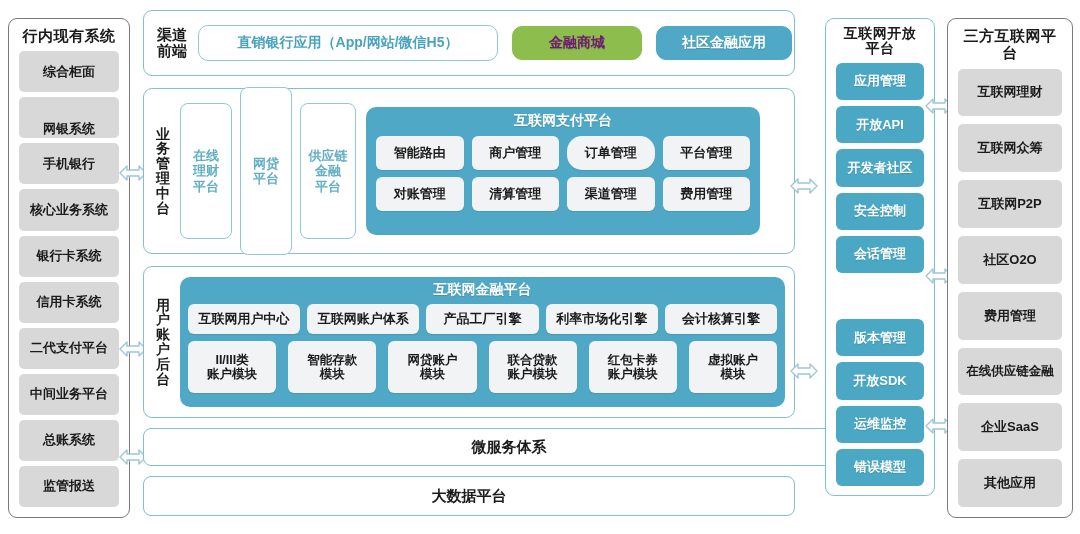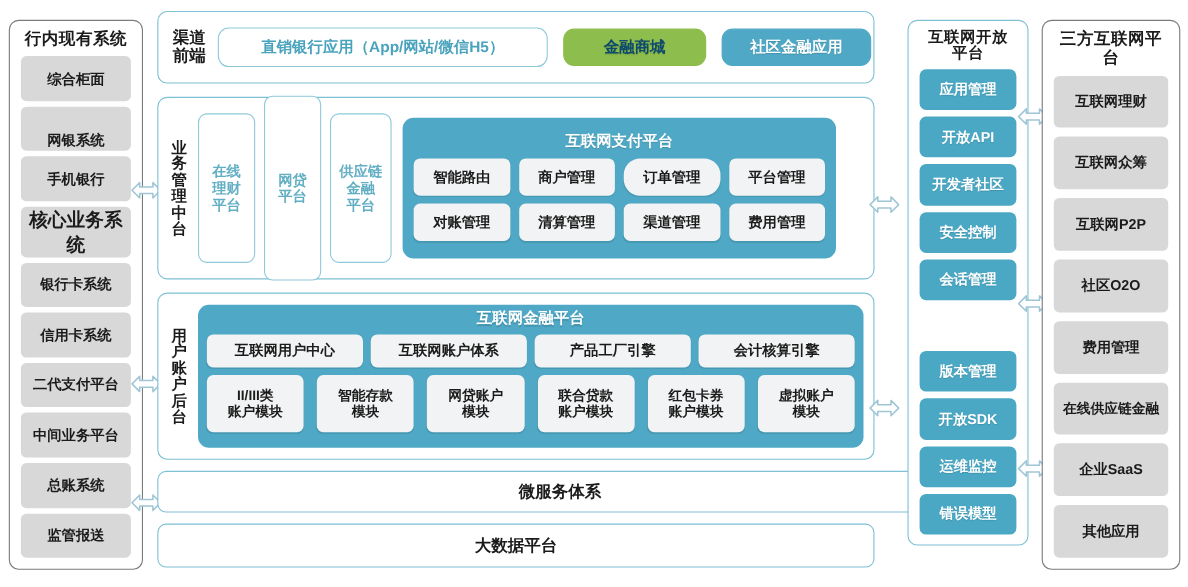--- a/index.html
+++ b/index.html
@@ -65,21 +65,21 @@
   .pill{
     border:1.5px solid #8ec9da;
     border-radius:10px;
     background:#ffffff;
     color:#4aa3bd;
     font-weight:bold;
     display:flex;align-items:center;justify-content:center;
     box-sizing:border-box;
     text-align:center;
   }
-  .pill.green{background:#8dbd4c;border-color:#8dbd4c;color:#0c4a6e;text-shadow:0 1px 1px rgba(0,0,0,.15);}
+  .pill.green{background:#8dbd4c;border-color:#8dbd4c;color:#701a75;text-shadow:0 1px 1px rgba(0,0,0,.15);}
   .pill.teal{background:#4fa9c6;border-color:#4fa9c6;color:#ffffff;text-shadow:0 1px 1px rgba(0,0,0,.15);}
 
   .vcard{
     border:1.5px solid #8ec9da;
     border-radius:8px;background:#fff;
     color:#62afc4;font-weight:bold;
     display:flex;align-items:center;justify-content:center;
     text-align:center;line-height:1.18;
     box-sizing:border-box;
   }
@@ -122,21 +122,21 @@
     <div style="display:flex;flex-direction:column;gap:5px;width:100%;flex:1;">
       <div class="gray-chip" style="flex:1;font-size:13px;">
         <span>综合柜面</span>
       </div>
       <div class="gray-chip" style="flex:1;font-size:13px;align-items:flex-end;">
         <span>网银系统</span>
       </div>
       <div class="gray-chip" style="flex:1;font-size:13px;">
         <span>手机银行</span>
       </div>
-      <div class="gray-chip" style="flex:1;font-size:17px;align-items:flex-end;">
+      <div class="gray-chip" style="flex:1;font-size:13px;">
         <span>核心业务系统</span>
       </div>
       <div class="gray-chip" style="flex:1;font-size:13px;">
         <span>银行卡系统</span>
       </div>
       <div class="gray-chip" style="flex:1;font-size:13px;">
         <span>信用卡系统</span>
       </div>
       <div class="gray-chip" style="flex:1;font-size:13px;">
         <span>二代支付平台</span>
@@ -215,21 +215,21 @@
         </div>
         <div class="vcard" style="width:56px;height:136px;font-size:13px;">
           <div>
             <div>供应链</div>
             <div>金融</div>
             <div>平台</div>
           </div>
         </div>
       </div>
 
-      <div class="teal-panel" style="margin-left:10px;width:394px;height:128px;padding:5px 10px 8px 10px;justify-content:center;">
+      <div class="teal-panel" style="margin-left:10px;width:394px;height:128px;padding:5px 10px 8px 10px;">
         <div class="panel-title" style="font-size:14px;margin-bottom:6px;">互联网支付平台</div>
         <div style="display:flex;gap:8px;width:100%;height:34px;margin-bottom:7px;">
           <div class="wchip" style="flex:1;font-size:13px;">
             <span>智能路由</span>
           </div>
           <div class="wchip" style="flex:1;font-size:13px;">
             <span>商户管理</span>
           </div>
           <div class="wchip" style="flex:1;font-size:13px;border-radius:15px;">
             <span>订单管理</span>
@@ -271,20 +271,23 @@
           <div class="wchip" style="flex:1;font-size:13px;">
             <span>互联网用户中心</span>
           </div>
           <div class="wchip" style="flex:1;font-size:13px;">
             <span>互联网账户体系</span>
           </div>
           <div class="wchip" style="flex:1;font-size:13px;">
             <span>产品工厂引擎</span>
           </div>
           <div class="wchip" style="flex:1;font-size:13px;">
+            <span>利率市场化引擎</span>
+          </div>
+          <div class="wchip" style="flex:1;font-size:13px;">
             <span>会计核算引擎</span>
           </div>
         </div>
         <div style="display:flex;gap:12px;width:100%;height:52px;justify-content:space-between;">
           <div class="wchip" style="flex:1;font-size:12.5px;">
             <div>
               <div>II/III类</div>
               <div>账户模块</div>
             </div>
           </div>

